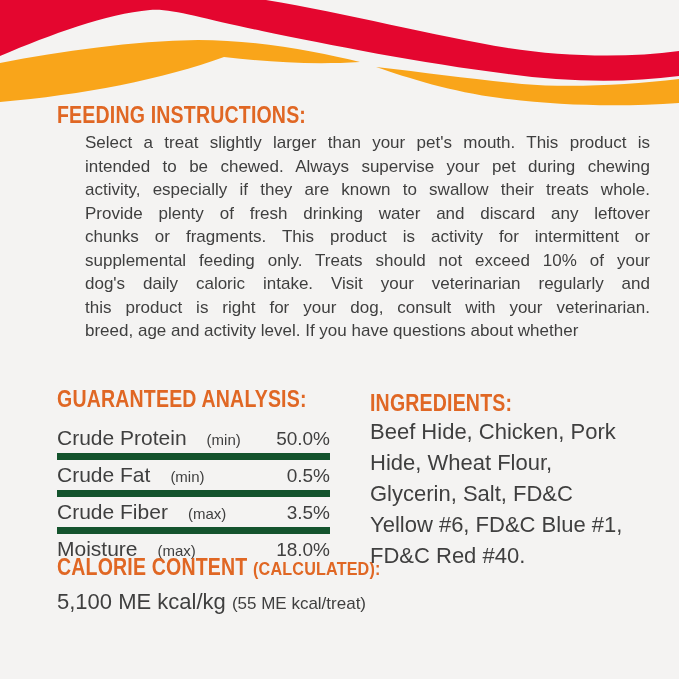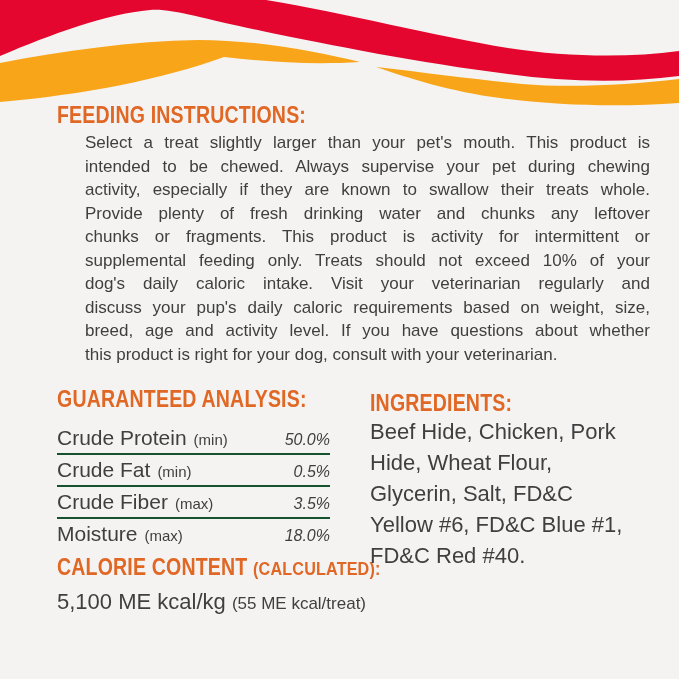--- a/index.html
+++ b/index.html
@@ -31,25 +31,25 @@
   .ing-hd{left:370px;top:390px;font-size:23px;}
 
   .para{
     position:absolute;left:57px;top:131px;width:565px;
     font-size:17px;line-height:23.5px;color:var(--text,#3f3f3f);margin-left:28px;
   }
   .para div{text-align:justify;text-align-last:justify;}
   .para div:last-child{text-align-last:left;}
 
   .ga-table{position:absolute;left:57px;top:423px;width:273px;}
-  .ga-row{display:flex;align-items:baseline;height:30px;line-height:30px;}
-  .ga-row + .ga-row{border-top:2px solid #14532d;}
+  .ga-row{display:flex;align-items:baseline;height:30px;line-height:30px;gap:13px;}
+  .ga-row + .ga-row{border-top:7px solid #14532d;}
   .ga-label{font-size:21px;}
   .ga-qualifier{font-size:15px;margin-left:7px;}
-  .ga-value{font-size:16px;margin-left:auto;font-style:italic;}
+  .ga-value{font-size:19px;margin-left:auto;}
 
   .cal-line{position:absolute;left:57px;top:589px;font-size:22px;white-space:nowrap;}
   .cal-note{font-size:17px;}
 
   .ing-text{position:absolute;left:370px;top:416px;width:260px;
     font-size:22px;line-height:31px;color:var(--text,#3f3f3f);}
 </style>
 </head>
 <body>
 
@@ -60,27 +60,26 @@
     <path class="ribbon-orange" d="M0,63 C62,51 132,41 198,40 C258,40 318,52 360,62 C312,65 268,62 224,57 C164,79 82,95 0,102 Z"></path>
     <path class="ribbon-orange" d="M376,67 C428,73 472,79 522,84 C570,88 628,85 679,79 L679,103 C622,107 558,106 500,98 C452,92 408,78 376,67 Z"></path>
   </svg>
 
   <h1 class="hd feeding-hd">FEEDING INSTRUCTIONS:</h1>
 
   <div class="para" id="feeding-lines">
       <div>Select a treat slightly larger than your pet's mouth. This product is</div>
       <div>intended to be chewed. Always supervise your pet during chewing</div>
       <div>activity, especially if they are known to swallow their treats whole.</div>
-      <div>Provide plenty of fresh drinking water and chunks any leftover</div>
+      <div>Provide plenty of fresh drinking water and discard any leftover</div>
       <div>chunks or fragments. This product is activity for intermittent or</div>
       <div>supplemental feeding only. Treats should not exceed 10% of your</div>
       <div>dog's daily caloric intake. Visit your veterinarian regularly and</div>
-      <div>discuss your pup's daily caloric requirements based on weight, size,</div>
+      <div>this product is right for your dog, consult with your veterinarian.</div>
       <div>breed, age and activity level. If you have questions about whether</div>
-      <div>this product is right for your dog, consult with your veterinarian.</div>
     </div>
 
   <h2 class="hd ga-hd">GUARANTEED ANALYSIS:</h2>
 
   <div class="ga-table" id="ga-table">
       <div class="ga-row">
         <span class="ga-label">Crude Protein</span>
         <span class="ga-qualifier">(min)</span>
         <span class="ga-value">50.0%</span>
       </div>

